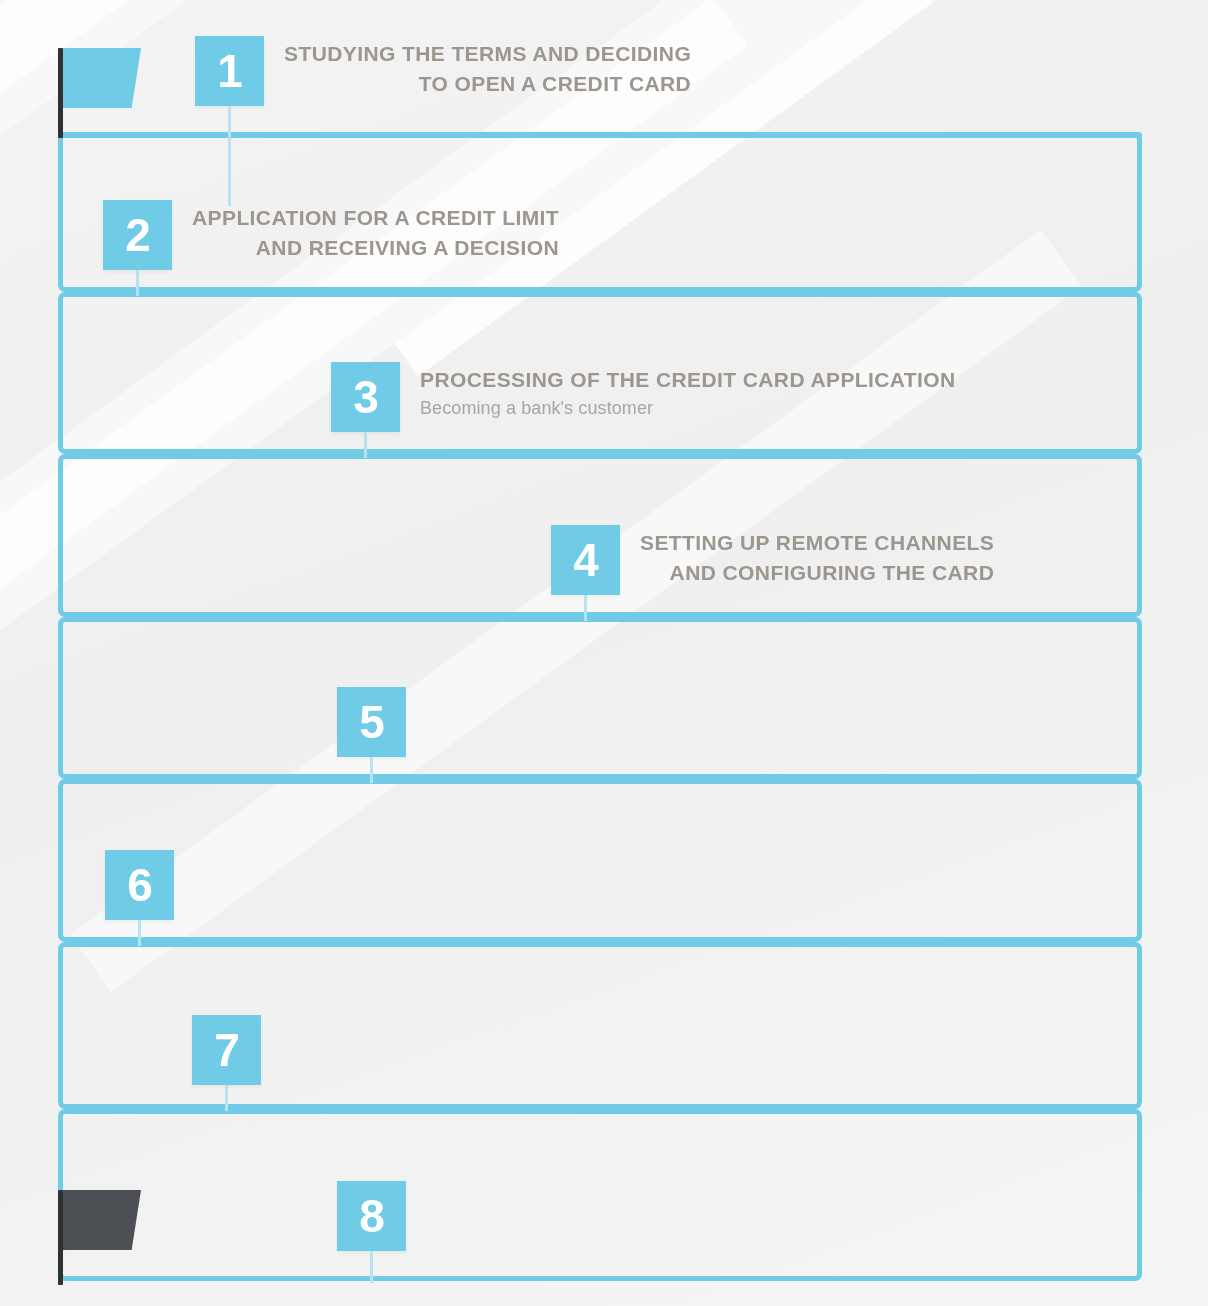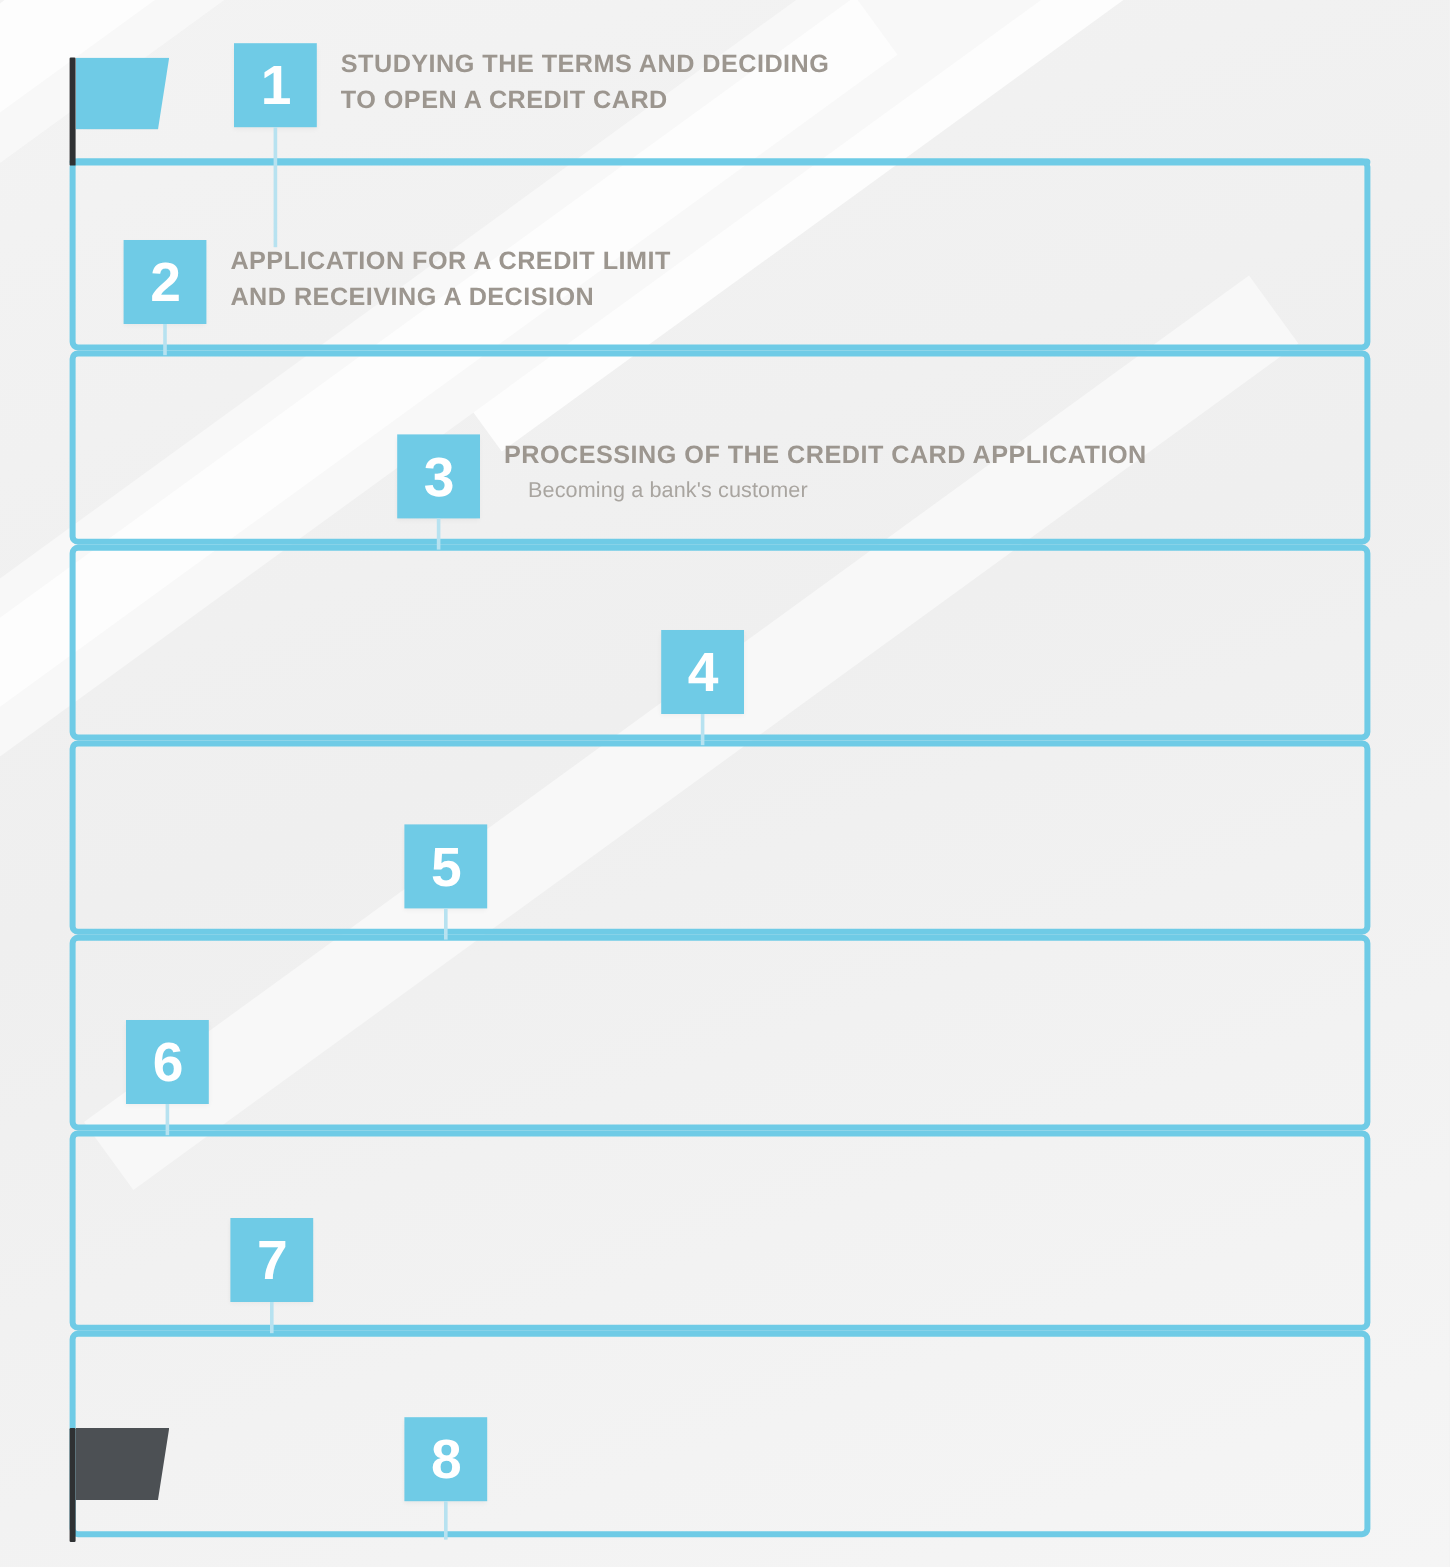--- a/index.html
+++ b/index.html
@@ -36,23 +36,23 @@
   .step{position:absolute;display:flex;align-items:flex-start;}
   .numbox{position:relative;width:69px;height:70px;background:#6fcbe6;
           display:flex;align-items:center;justify-content:center;flex:none;
           box-shadow:0 2px 4px rgba(0,0,0,0.05);}
   .numbox .num{color:#ffffff;font-size:46px;font-weight:bold;line-height:1;
                letter-spacing:-1px;}
   .stem{position:absolute;left:50%;margin-left:-1.5px;top:70px;width:3px;
         background:#b7e2f0;}
   .txt{margin-left:20px;padding-top:3px;}
   .title{color:#9c968f;font-size:21px;font-weight:bold;letter-spacing:.4px;
-         line-height:1.43;text-transform:uppercase;white-space:pre-line;}
+         line-height:1.43;text-transform:uppercase;white-space:pre-line;text-align:right;}
   .sub{color:#a9a5a0;font-size:18px;font-weight:normal;line-height:1.35;
-       letter-spacing:.1px;margin-top:1px;margin-left:20px;}
+       letter-spacing:.1px;margin-top:1px;}
 </style>
 </head>
 <body>
 
 <div id="stage">
 
   <div class="bgbase"></div>
   <div class="rays">
     <div class="ray" style="left:-120px;top:90px;width:1900px;height:86px;"></div>
     <div class="ray soft" style="left:-160px;top:210px;width:1900px;height:34px;"></div>
@@ -109,20 +109,24 @@
       <div class="title">PROCESSING OF THE CREDIT CARD APPLICATION</div>
       <div class="sub">Becoming a bank's customer</div>
     </div>
   </div>
 
   <div class="step" style="left:551px;top:525px;">
     <div class="numbox">
       <span class="num">4</span>
       <span class="stem" style="height:26px;"></span>
     </div>
+    <div class="txt">
+      <div class="title">SETTING UP REMOTE CHANNELS
+AND CONFIGURING THE CARD</div>
+    </div>
   </div>
 
   <div class="step" style="left:337px;top:687px;">
     <div class="numbox">
       <span class="num">5</span>
       <span class="stem" style="height:26px;"></span>
     </div>
   </div>
 
   <div class="step" style="left:105px;top:850px;">

